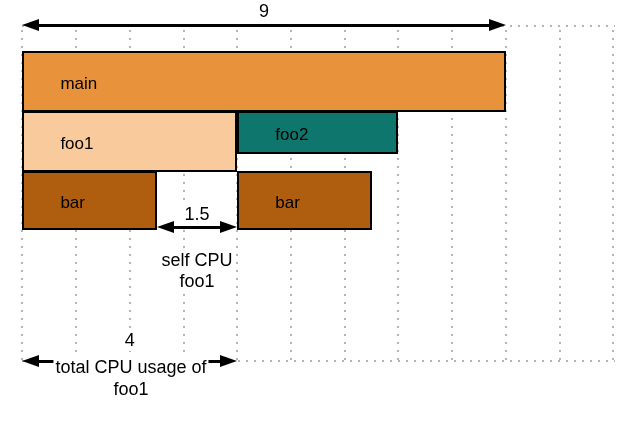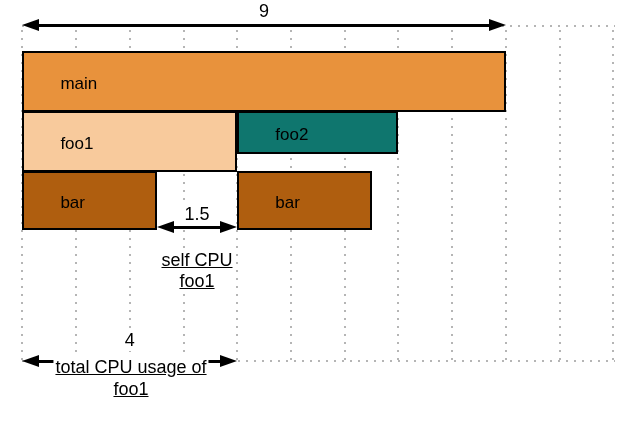--- a/index.html
+++ b/index.html
@@ -23,21 +23,21 @@
   .ah { position:absolute; top:0; width:0; height:0;
     border-top:6px solid transparent; border-bottom:6px solid transparent; }
   .ah-left  { left:0;  border-right:17px solid #000; }
   .ah-right { right:0; border-left:17px solid #000; }
   .measure-label {
     position:absolute; transform:translateX(-50%); z-index:4;
     font-size:18px; background:#fff; padding:0 3px; white-space:nowrap;
   }
   .note {
     position:absolute; transform:translateX(-50%); z-index:4;
-    font-size:18px; text-align:center; background:#fff; padding:0 2px;text-decoration:underline;
+    font-size:18px; text-align:center; background:#fff; padding:0 2px;
   }
   .note div { white-space:nowrap; }
 </style>
 </head>
 <body>
 
 <div id="canvas">
     <div class="vline" style="left: 21.4px; top: 30px; height: 331px;"></div>
     <div class="vline" style="left: 75.12px; top: 30px; height: 331px;"></div>
     <div class="vline" style="left: 128.84px; top: 30px; height: 331px;"></div>

